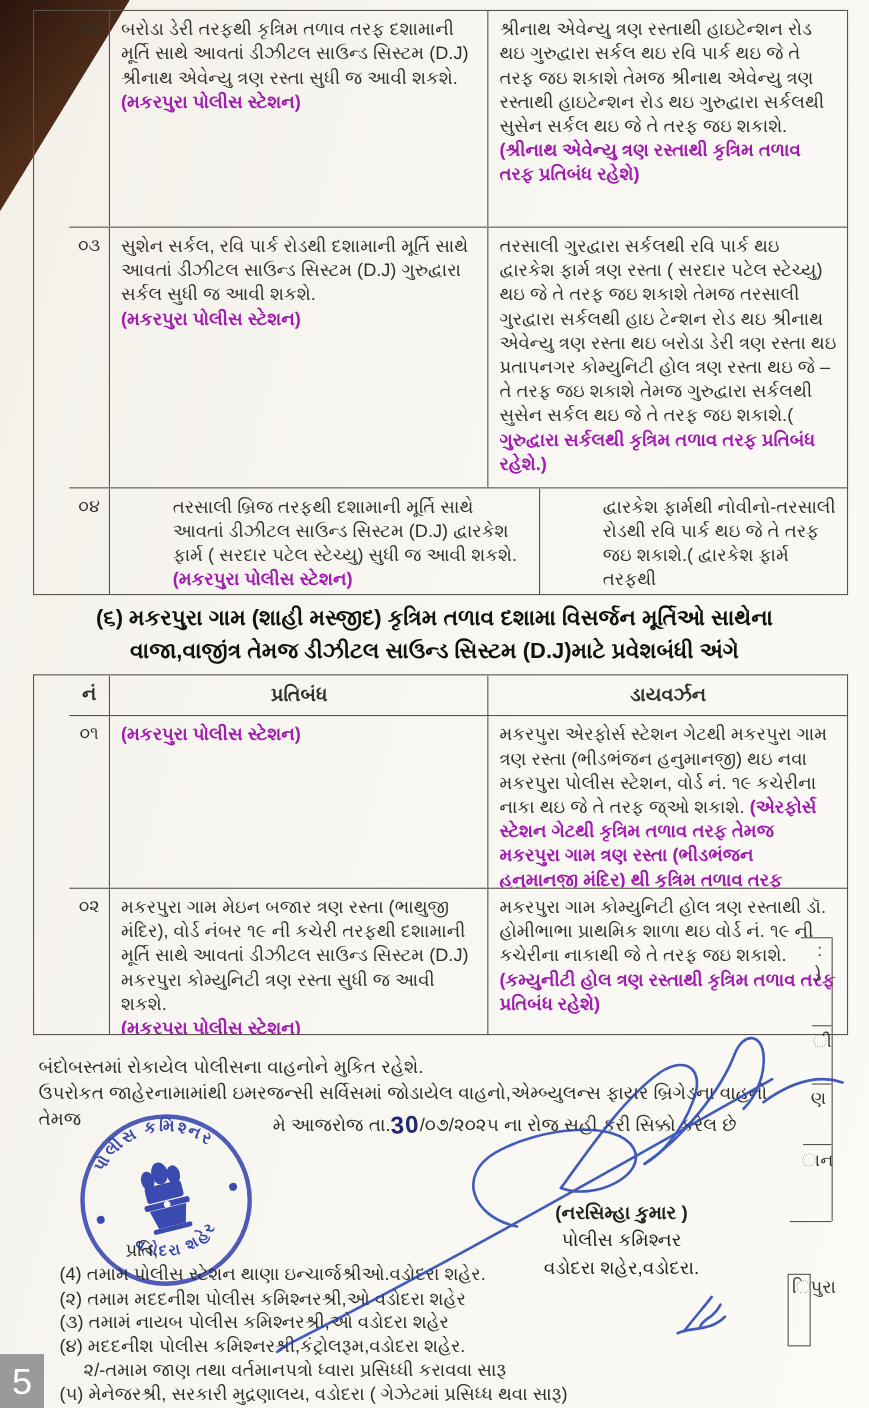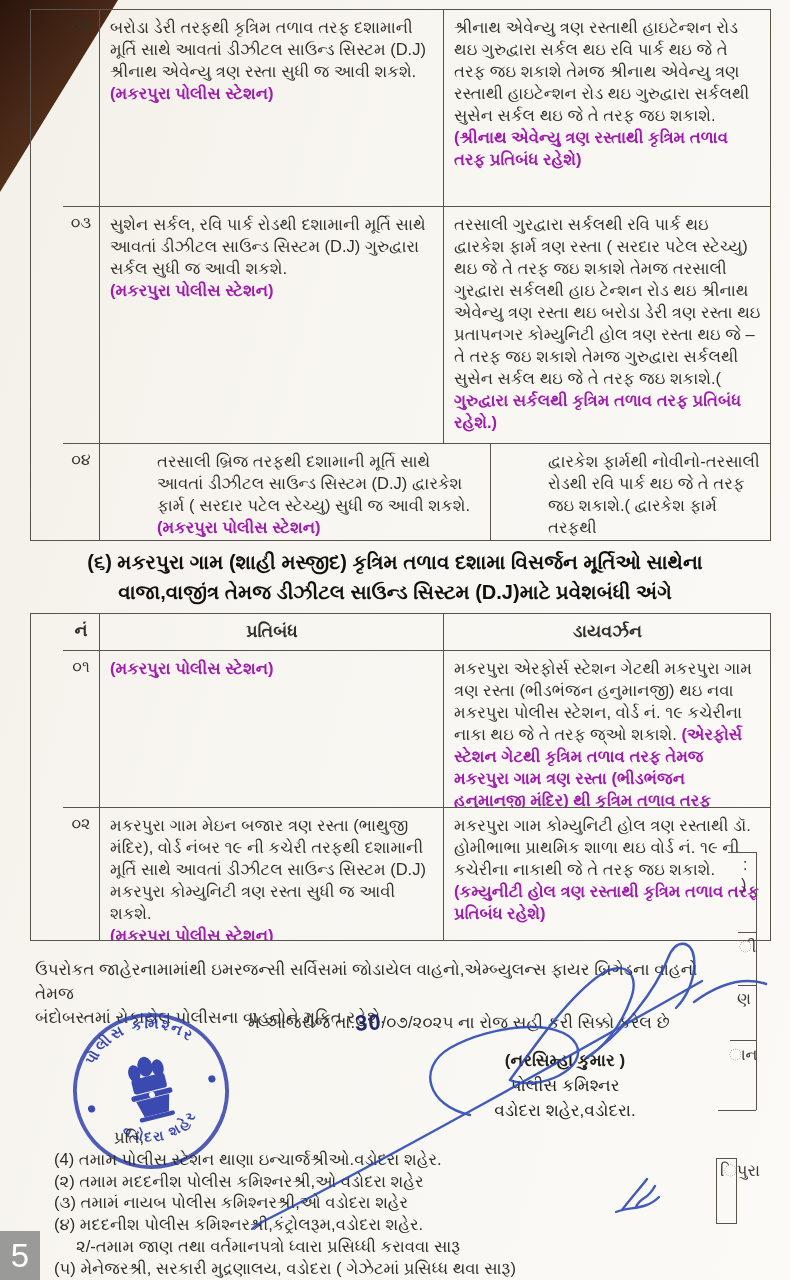--- a/index.html
+++ b/index.html
@@ -29,21 +29,21 @@
   
   .section-heading{position:absolute;left:0;width:100%;text-align:center;font-weight:700;
     font-size:20px;line-height:30px;color:#12110f;}
   
   .para{position:absolute;font-size:16.8px;line-height:24px;color:#2f2d28;}
   .date-line{position:absolute;font-size:16.8px;color:#2f2d28;}
   .hand-date{font-size:22px;font-weight:700;color:#23276f;letter-spacing:1px;
     display:inline-block;transform:rotate(-3deg) translateY(2px);}
   
   .sign-block{position:absolute;text-align:center;font-size:17px;line-height:25px;color:#23211d;}
-  .sign-name{font-weight:700;}
+  .sign-name{font-weight:700;margin-top:42px;}
   
   .recipients{position:absolute;font-size:16.5px;line-height:21.8px;color:#2f2d28;}
   .recip-line{white-space:nowrap;}
   .indent{padding-left:22px;}
   
   .page-badge{position:absolute;left:0;top:1231px;width:40px;height:49px;background:#9a9a98;
     color:#fff;font-size:33px;display:flex;align-items:center;justify-content:center;}
   
   .edge-frag{position:absolute;font-size:16px;color:#3a3832;}
   .edge-vline{position:absolute;left:756px;top:852px;width:0;height:258px;border-left:1.3px solid #59544b;}
@@ -127,22 +127,22 @@
         <span class="bold block">(મકરપુરા પોલીસ સ્ટેશન)</span>
       </div>
       <div class="t-cell">
         <span>મકરપુરા ગામ કોમ્યુનિટી હોલ ત્રણ રસ્તાથી ડૉ. હોમીભાભા પ્રાથમિક શાળા થઇ વોર્ડ નં. ૧૯ ની કચેરીના નાકાથી જે તે તરફ જઇ શકાશે. </span>
         <span class="bold">(કમ્યુનીટી હોલ ત્રણ રસ્તાથી કૃત્રિમ તળાવ તરફ પ્રતિબંધ રહેશે)</span>
       </div>
     </div>
   </div>
 
   <div class="para" style="left:35px;top:958px;width:700px;">
+    <div>બંદોબસ્તમાં રોકાયેલ પોલીસના વાહનોને મુકિત રહેશે.</div>
     <div>ઉપરોકત જાહેરનામામાંથી ઇમરજન્સી સર્વિસમાં જોડાયેલ વાહનો,એમ્બ્યુલન્સ ફાયર બ્રિગેડના વાહનો તેમજ</div>
-    <div>બંદોબસ્તમાં રોકાયેલ પોલીસના વાહનોને મુકિત રહેશે.</div>
   </div>
 
   <div class="date-line" style="left:248px;top:1008px;">
     <span>મે આજરોજ તા.</span><span class="hand-date">30</span><span>/૦૭/૨૦૨૫ ના રોજ સહી કરી સિક્કો કરેલ છે</span>
   </div>
 
   <svg class="stamp" viewBox="0 0 170 170">
     <defs>
       <path id="arcTop" d="M 25 100 A 62 62 0 1 1 145 100"></path>
       <path id="arcBot" d="M 33 96 A 54 54 0 0 0 137 96"></path>

